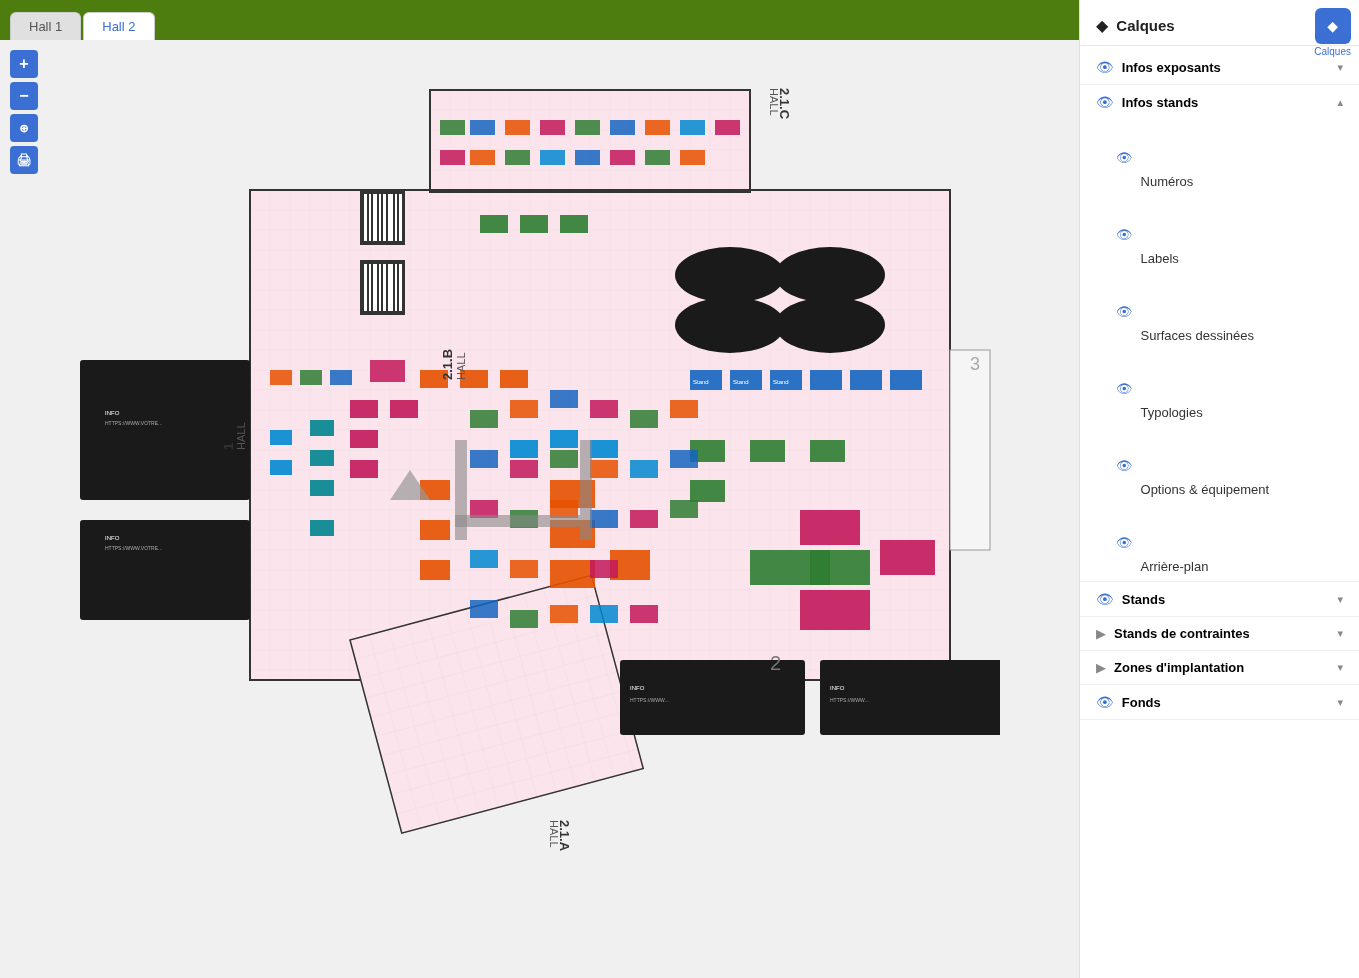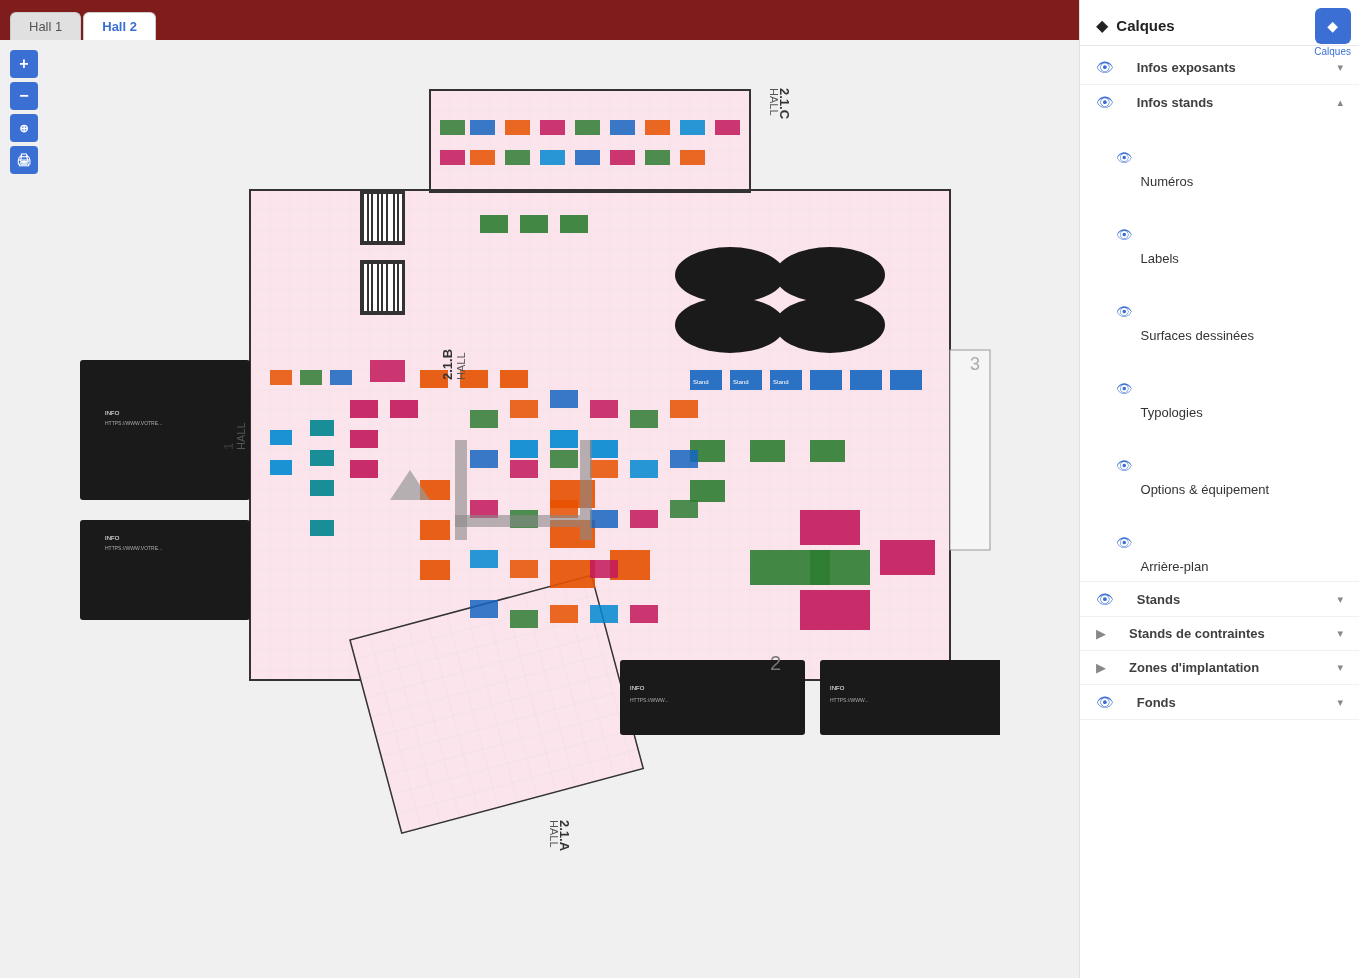--- a/index.html
+++ b/index.html
@@ -12,41 +12,41 @@
       position: relative;
     }
 
     
     .tabs-bar {
       position: absolute;
       top: 0;
       left: 0;
       right: 0;
       height: 40px;
-      background: #7f1d1d;
+      background: #4d7c0f;
       display: flex;
       align-items: flex-end;
       padding-left: 10px;
       gap: 2px;
       z-index: 10;
     }
     .tab {
       padding: 6px 18px;
       border-radius: 6px 6px 0 0;
       font-size: 13px;
       cursor: pointer;
       background: #e0e0e0;
       color: #555;
       border: 1px solid #ccc;
       border-bottom: none;
     }
     .tab.active {
       background: #fff;
       color: #3b6fd4;
-      font-weight: 700;
+      font-weight: 400;
       border-color: #ccc;
     }
 
     
     .left-toolbar {
       position: absolute;
       top: 50px;
       left: 10px;
       display: flex;
       flex-direction: column;
@@ -129,22 +129,21 @@
     }
     .layer-eye {
       color: #3b6fd4;
       font-size: 14px;
       flex-shrink: 0;
     }
     .layer-group-label {
       flex: 1;
       font-size: 13px;
       font-weight: 600;
-      color: #404040;
-      margin-left: 15px;
+      color: #000000;
     }
     .layer-chevron {
       font-size: 11px;
       color: #888;
     }
 
     .layer-sub-item {
       display: flex;
       align-items: center;
       padding: 7px 16px 7px 36px;

